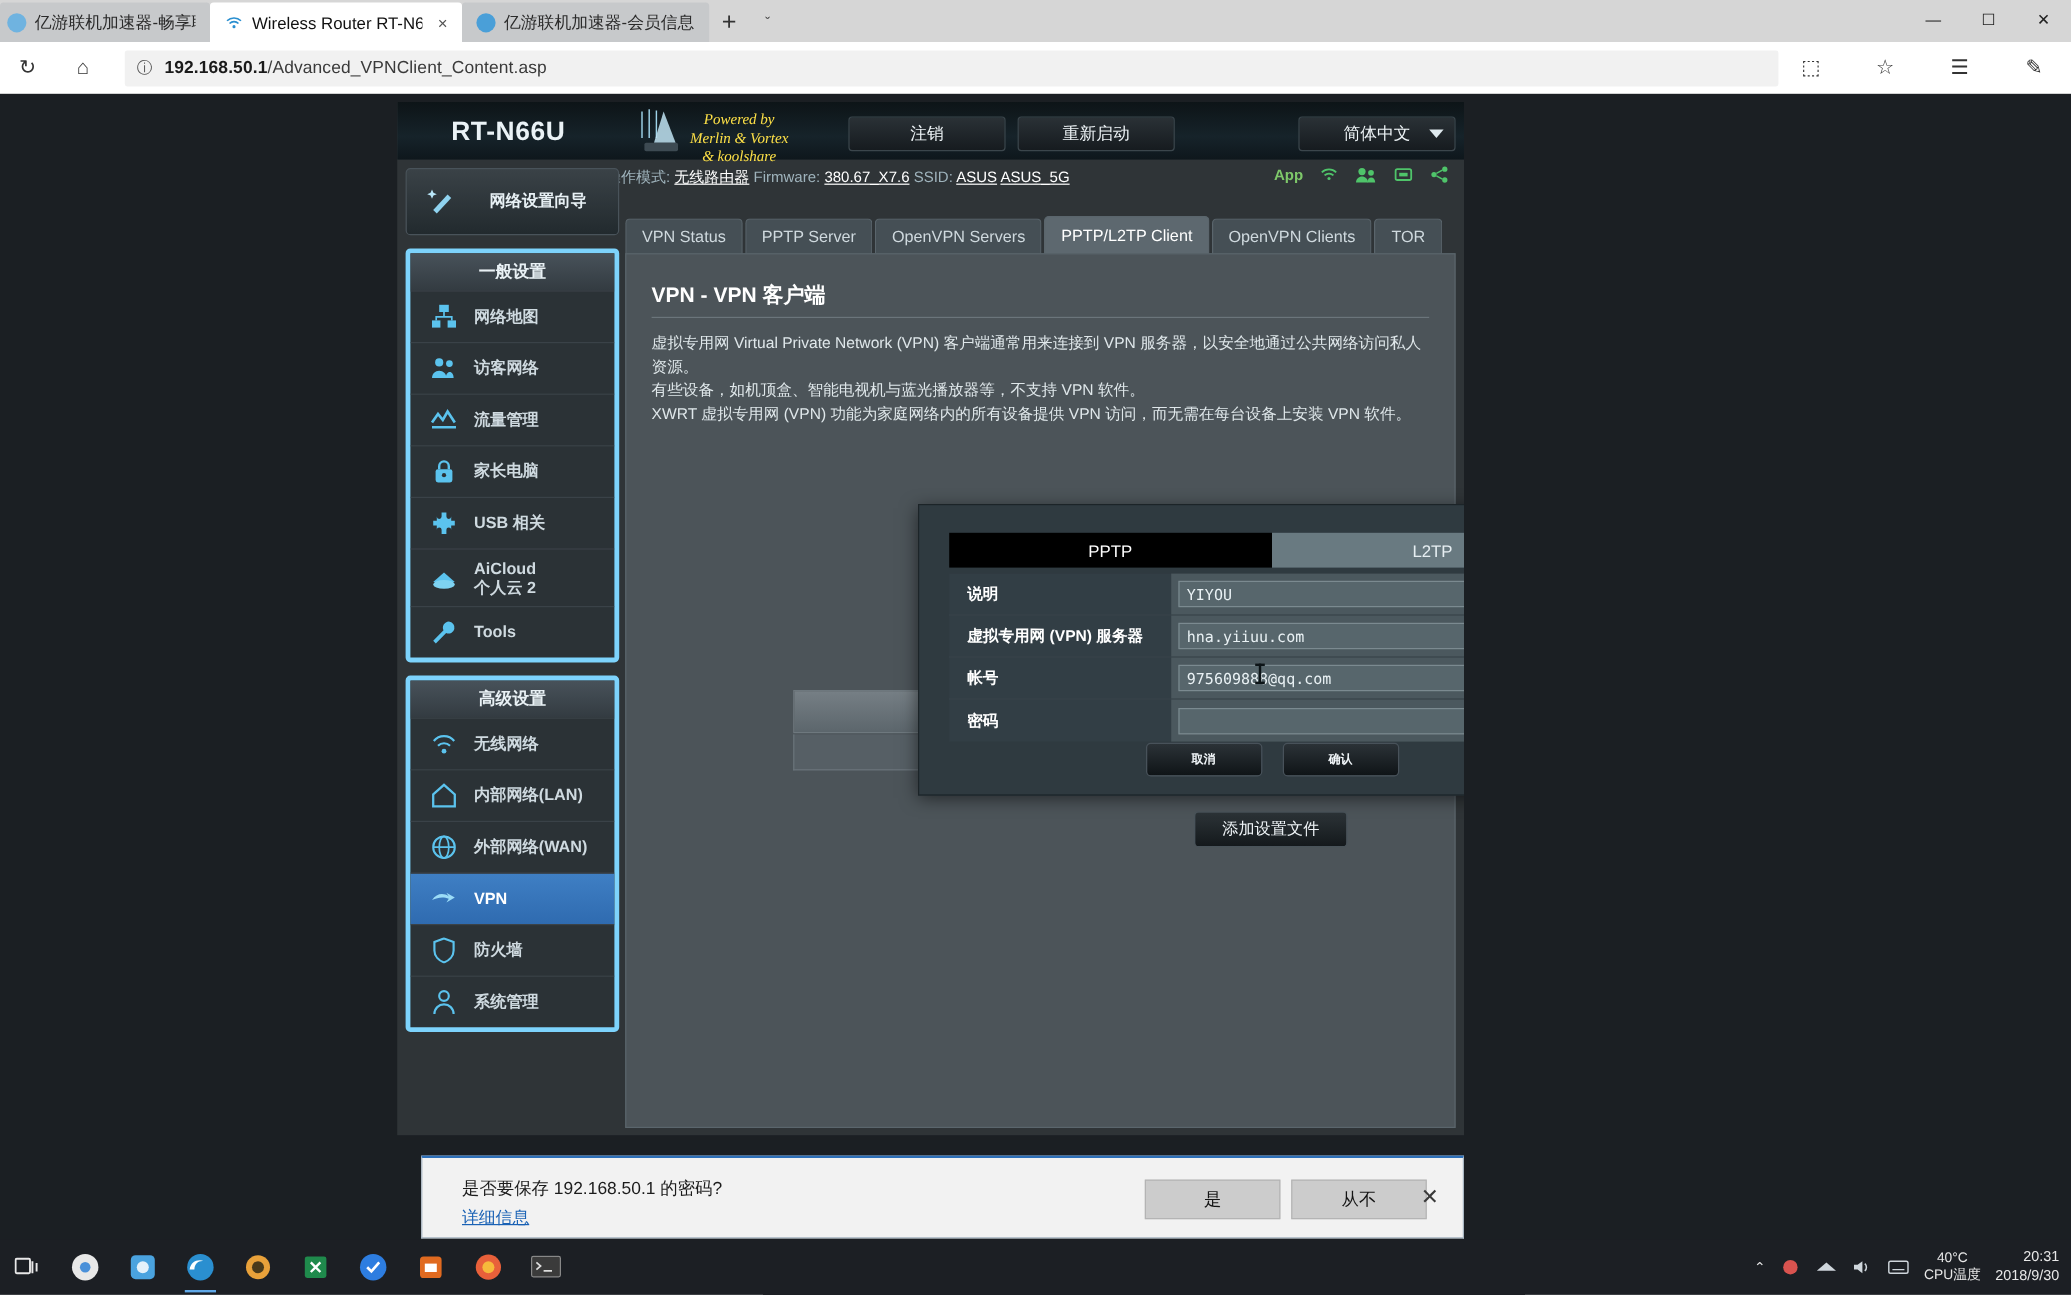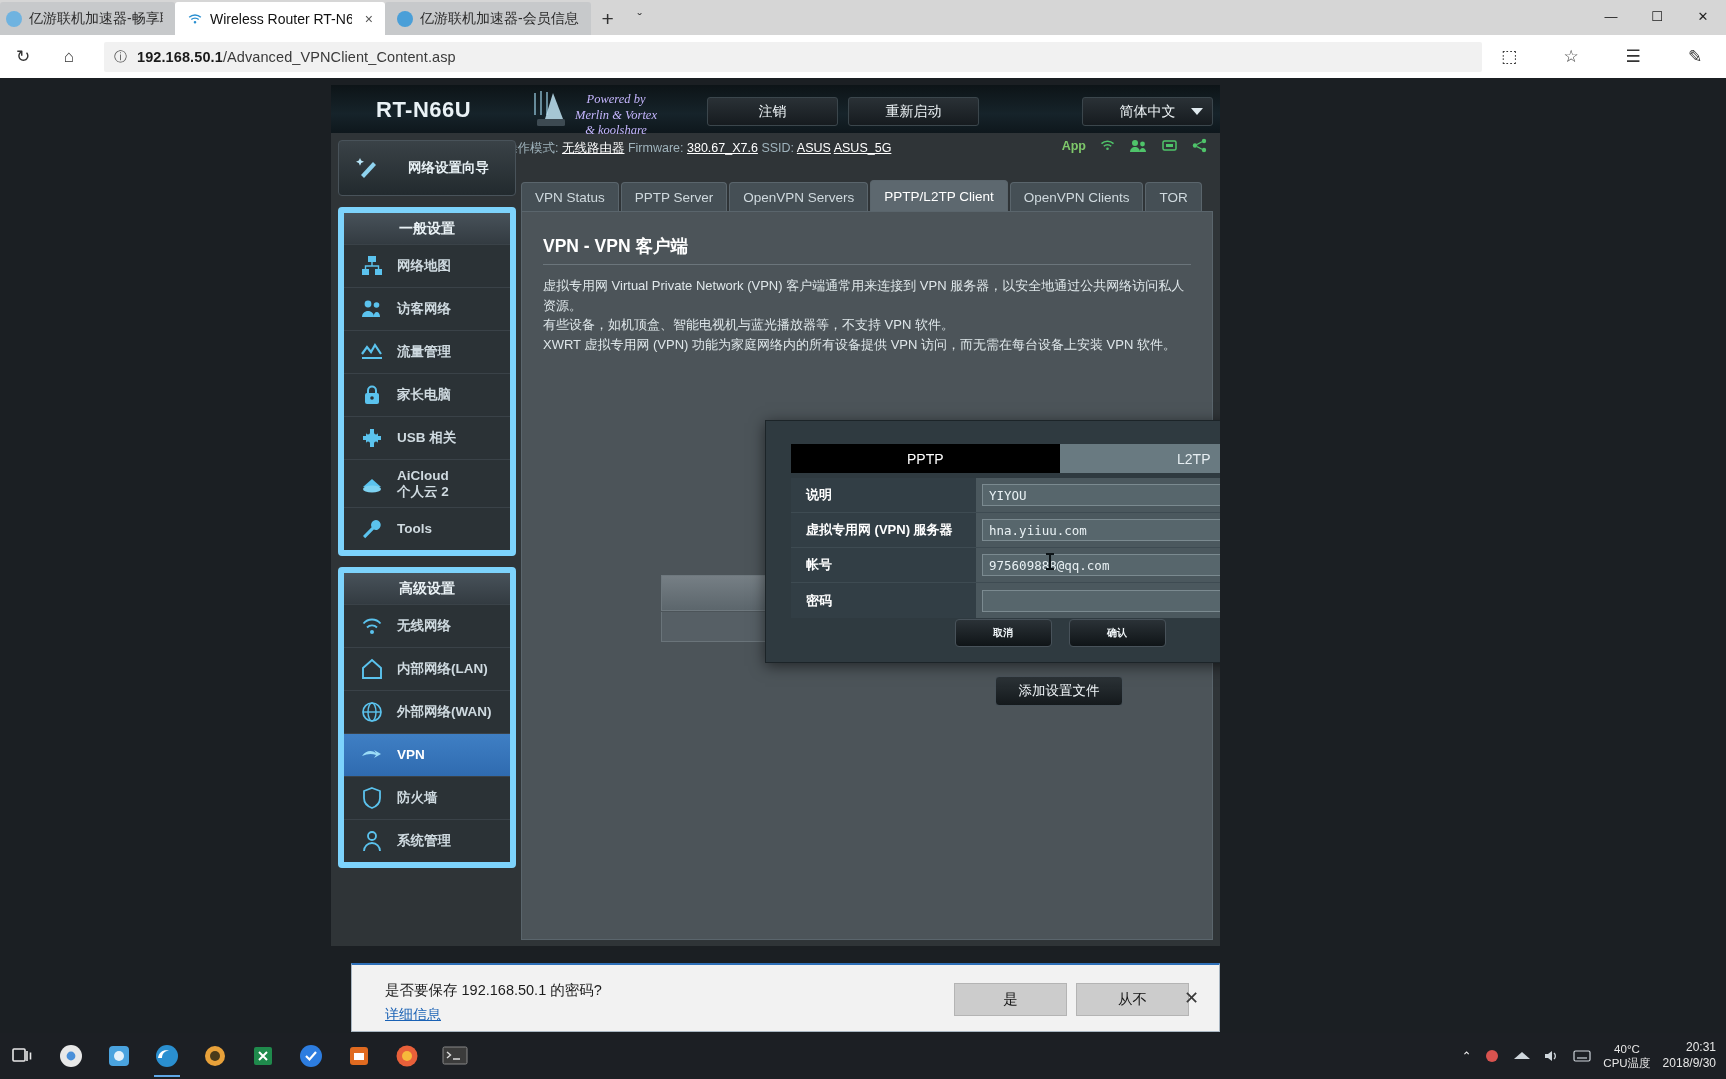--- a/index.html
+++ b/index.html
@@ -52,21 +52,21 @@
   .tray-clock { text-align:right; line-height:1.3; font-size:12px; }
 
   
   .router { position:absolute; left:331px; top:85px; width:889px; height:861px;
             background:#2f3437; overflow:hidden; }
   .router-topbg { position:absolute; left:0; top:0; width:889px; height:48px;
             background: linear-gradient(180deg,#0d1417 0%, #16232a 60%, #0e171c 100%); }
   .model { position:absolute; left:45px; top:12px; font-size:22px; font-weight:bold; color:#eaf2f6; letter-spacing:0.5px; }
   .powered { position:absolute; left:200px; top:7px; width:170px; text-align:center;
              font-family:"Liberation Serif", serif; font-style:italic; font-size:12.5px;
-             color:#c4b5fd; line-height:1.25; }
+             color:#fde047; line-height:1.25; }
   .routerpic { position:absolute; left:196px; top:4px; width:48px; height:44px; }
   .topbtn { position:absolute; top:12px; height:29px; background:linear-gradient(180deg,#2a3136,#161b1f);
             border:1px solid #3b464c; border-radius:3px; color:#eef4f7; font-size:14px;
             display:flex; align-items:center; justify-content:center; }
   .btn-logout { left:376px; width:131px; }
   .btn-reboot { left:517px; width:131px; }
   .langsel { position:absolute; left:751px; top:12px; width:131px; height:29px;
              background:linear-gradient(180deg,#2a3136,#161b1f); border:1px solid #3b464c;
              border-radius:3px; color:#eef4f7; font-size:14px; display:flex; align-items:center;
              justify-content:center; position:absolute; }
@@ -77,21 +77,21 @@
   .statusline u { color:#ffffff; }
   .statusline .lab { color:#9fb3bc; }
   .topicons { position:absolute; right:12px; top:53px; display:flex; align-items:center; gap:13px; }
   .topicons .app-txt { color:#7ec86a; font-size:12.5px; font-weight:bold; }
 
   
   .sidebar { position:absolute; left:7px; top:55px; width:178px; }
   .wizard { height:56px; margin-bottom:11px; background:linear-gradient(180deg,#3a4247,#222a2e);
             border:1px solid #49535a; border-radius:4px; display:flex; align-items:center; gap:27px; padding-left:16px; }
   .wizard .wlabel { color:#e8f1f5; font-size:13.5px; font-weight:bold; }
-  .menugroup { background:#2b3236; border:6px solid #7dd3fc; border-radius:4px; overflow:hidden; margin-bottom:11px; }
+  .menugroup { background:#2b3236; border:4px solid #7dd3fc; border-radius:4px; overflow:hidden; margin-bottom:11px; }
   .grouphead { height:31px; background:linear-gradient(180deg,#48525a,#333b41); color:#e9f1f5;
                font-size:14px; font-weight:bold; display:flex; align-items:center; justify-content:center; }
   .mitem { height:43px; display:flex; align-items:center; gap:13px; padding-left:16px;
            border-top:1px solid #3a4248; color:#cfdae0; font-size:13.5px; font-weight:bold; }
   .mitem.two { height:48px; }
   .mitem .ml { line-height:1.15; }
   .mitem.sel { background:linear-gradient(180deg,#3f7fc4,#2f6bb0); color:#ffffff; }
   .micon { width:24px; height:24px; flex:0 0 24px; display:flex; align-items:center; justify-content:center; }
 
   

